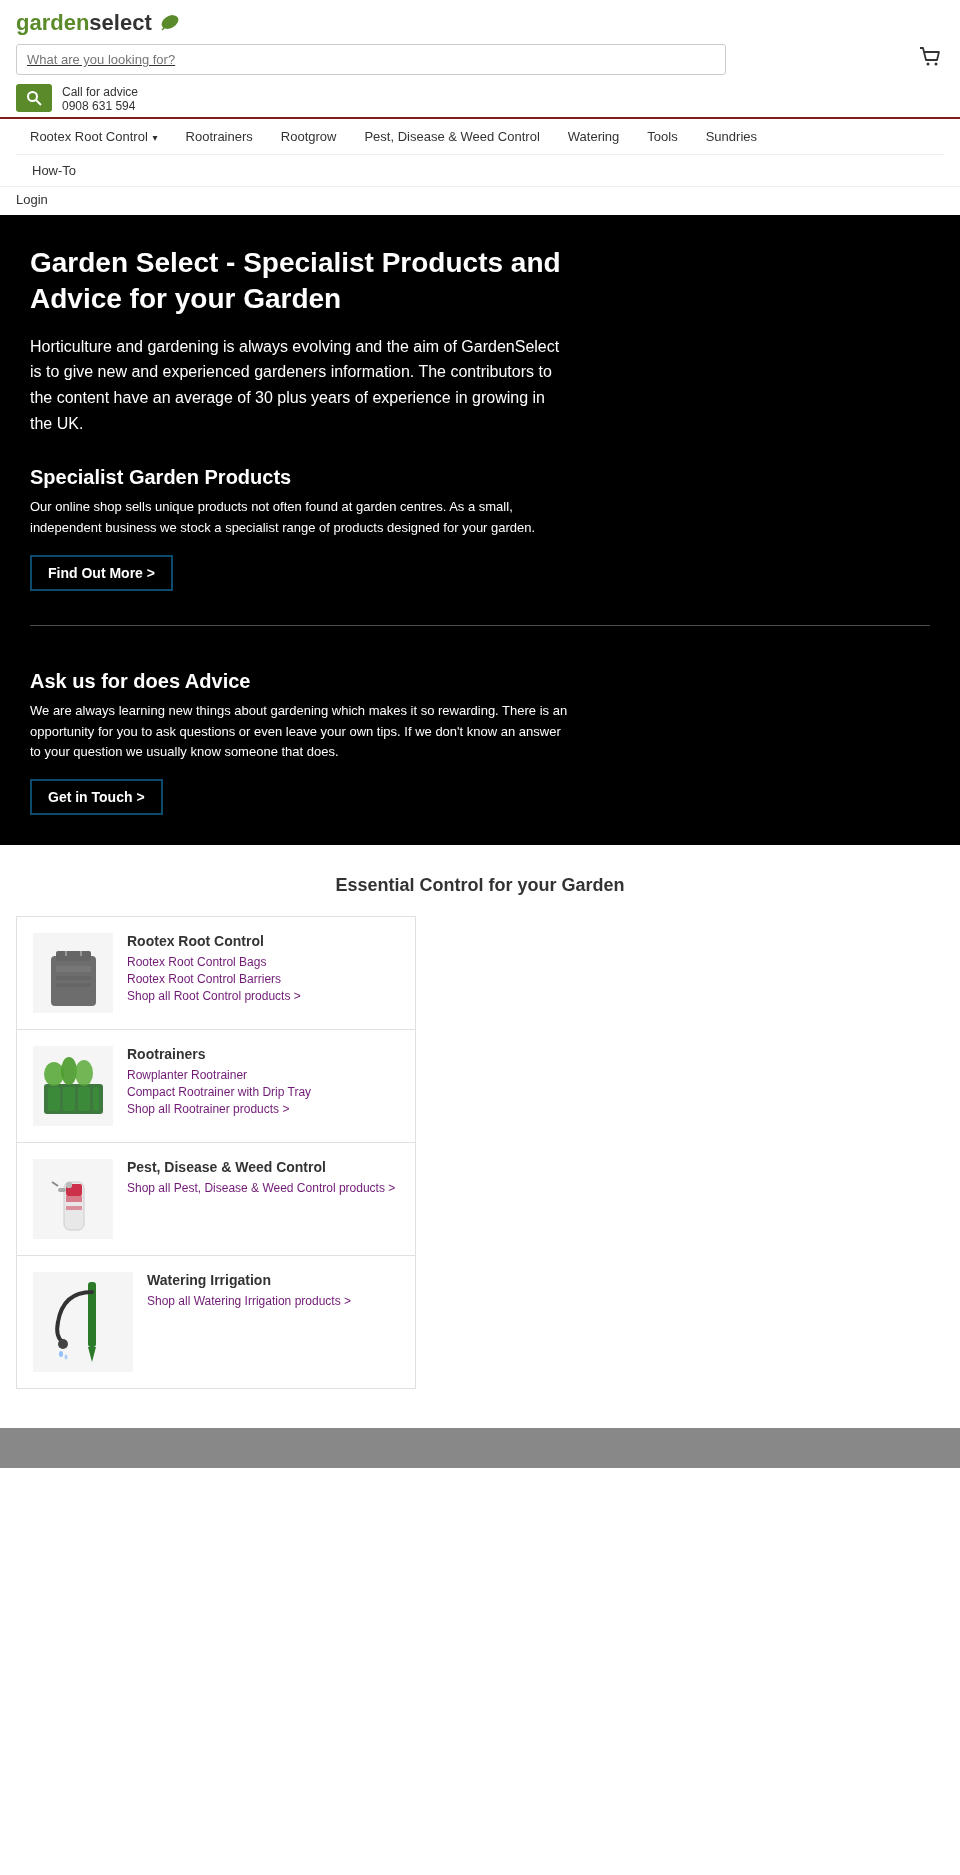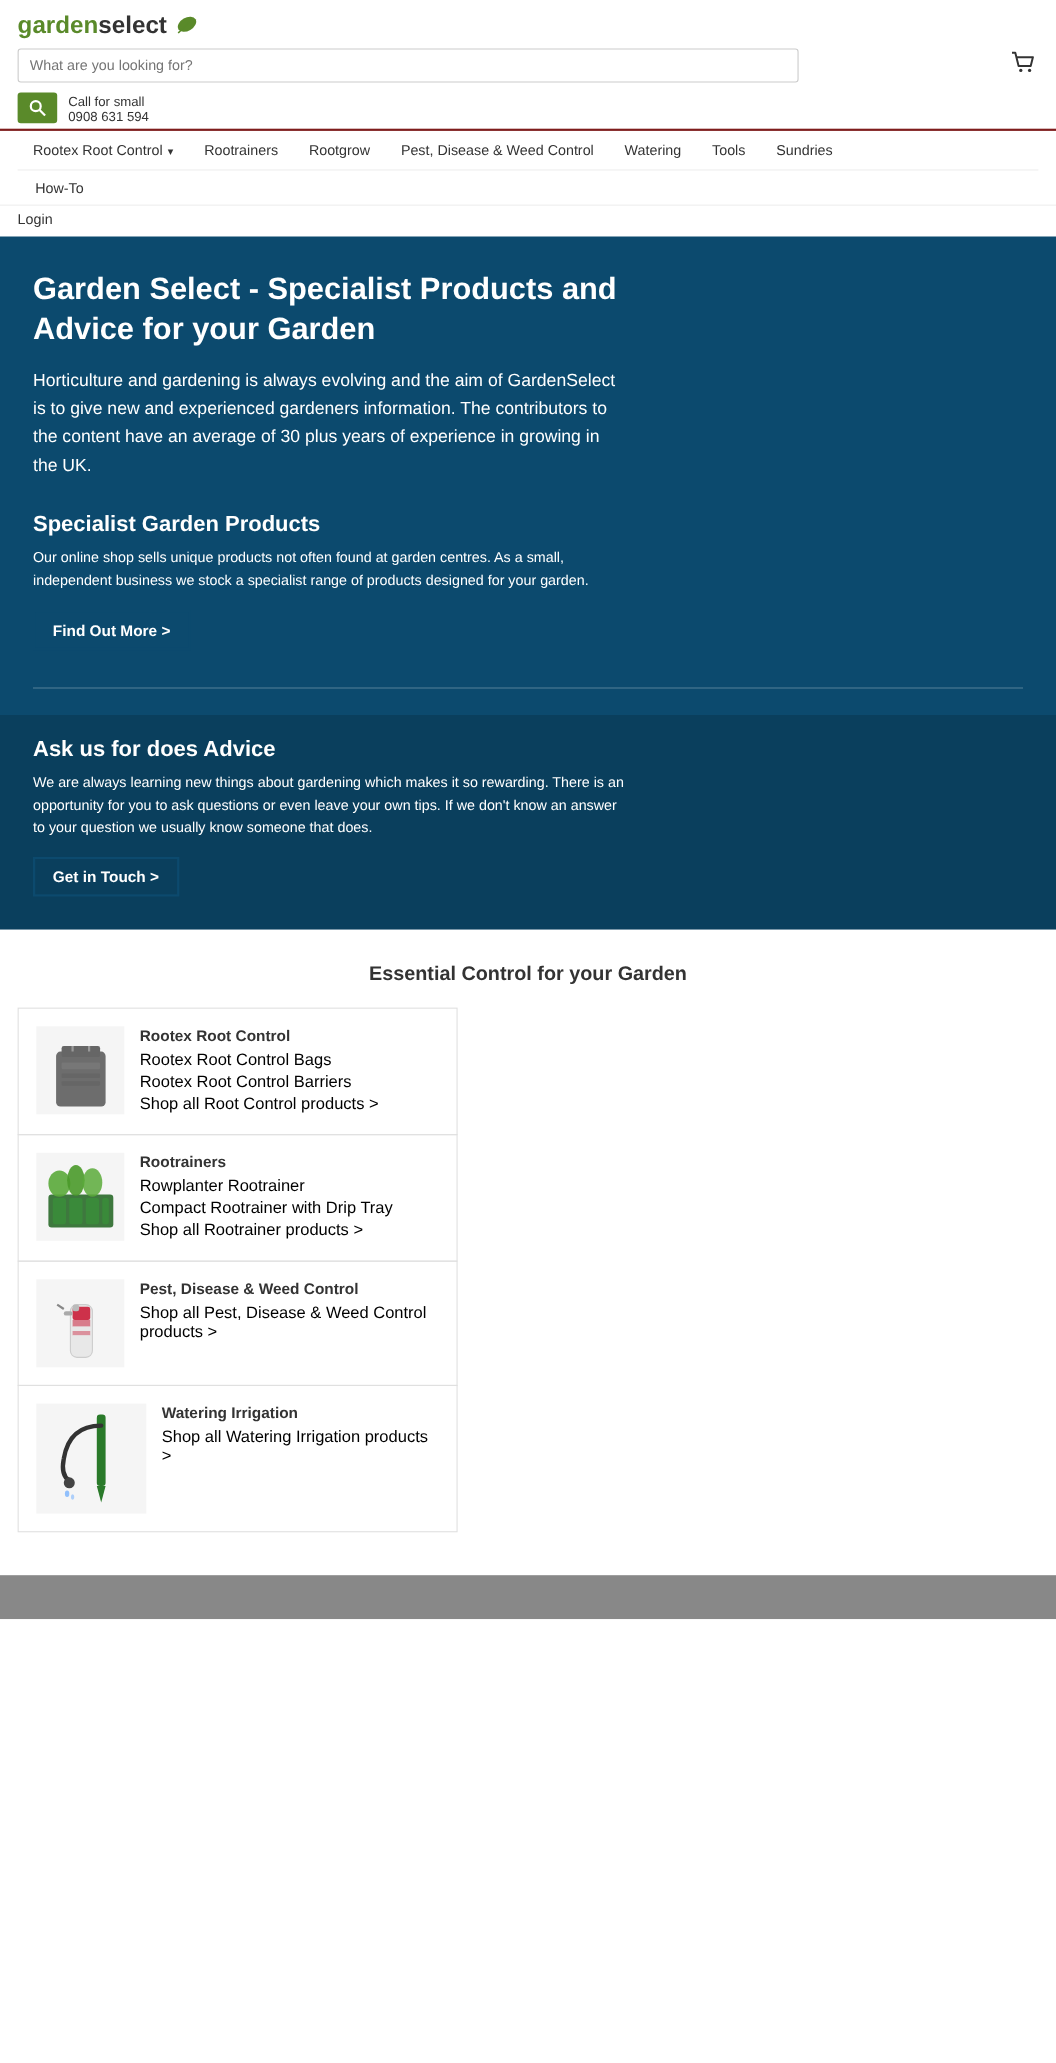--- a/index.html
+++ b/index.html
@@ -3,41 +3,41 @@
   <meta charset="utf-8">
   <style>
     * { box-sizing: border-box; margin: 0; padding: 0; }
     body { font-family: Arial, sans-serif; font-size: 14px; color: #333; background: #fff; width: 960px; }
 
     
     .header { padding: 10px 16px 0; }
     .logo-area { display: flex; align-items: center; margin-bottom: 8px; }
     .logo-text { font-size: 22px; color: #333; }
     .logo-text span { color: #5a8a2a; font-weight: bold; }
-    .search-row { display: flex; align-items: center; gap: 8px; margin-bottom: 8px; }
+    .search-row { display: flex; align-items: center; gap: 8px; margin-bottom: 8px; text-decoration: underline; }
     .search-bar { flex: 1; border: 1px solid #ccc; border-radius: 3px; padding: 7px 10px; font-size: 13px; color: #999; max-width: 710px; }
     .cart-icon-wrap { margin-left: auto; cursor: pointer; }
     .search-btn-row { display: flex; align-items: center; gap: 10px; margin-bottom: 4px; }
     .search-btn { background: #5a8a2a; border: none; border-radius: 3px; padding: 6px 10px; cursor: pointer; display: flex; align-items: center; }
     .search-btn svg { width: 16px; height: 16px; }
     .phone-advice { font-size: 12px; color: #333; }
     .phone-num { font-size: 12px; color: #333; display: block; }
 
     
     nav { border-top: 2px solid #7f1d1d; border-bottom: 1px solid #eee; padding: 0 16px; }
     .nav-primary { display: flex; align-items: center; gap: 0; flex-wrap: wrap; }
     .nav-item { padding: 10px 14px; font-size: 13px; cursor: pointer; color: #333; white-space: nowrap; position: relative; }
     .nav-item .chevron { font-size: 10px; margin-left: 2px; }
     .nav-secondary { border-top: 1px solid #eee; padding: 0 16px; }
     .nav-secondary .nav-item { padding: 8px 0 8px 0; }
     .login-area { padding: 4px 16px 8px; }
     .login-link { font-size: 13px; color: #333; cursor: pointer; }
 
     
-    .hero { position: relative; background: #0c4a6e; min-height: 560px; padding: 30px 30px; display: flex; flex-direction: column; justify-content: flex-start; }
+    .hero { position: relative; background: #000000; min-height: 560px; padding: 30px 30px; display: flex; flex-direction: column; justify-content: flex-start; }
     .hero-content { max-width: 540px; color: #fff; }
     .hero-title { font-size: 28px; font-weight: bold; margin-bottom: 16px; line-height: 1.3; }
     .hero-desc { font-size: 16px; line-height: 1.6; margin-bottom: 30px; }
     .hero-section { margin-bottom: 10px; }
     .hero-section-title { font-size: 20px; font-weight: bold; margin-bottom: 8px; }
     .hero-section-desc { font-size: 13px; line-height: 1.6; margin-bottom: 16px; }
     .hero-btn { display: inline-block; border: 2px solid #0c4a6e; color: #fff; padding: 8px 16px; font-size: 14px; cursor: pointer; background: transparent; font-weight: bold; }
     .hero-divider { border-top: 1px solid rgba(255,255,255,0.3); margin: 24px 0; }
     .hero-lower { background: rgba(0,0,0,0.15); padding: 20px 0 0; margin: 0 -30px -30px; padding: 20px 30px 30px; }
 
@@ -45,21 +45,21 @@
     .essential-section { padding: 30px 16px 20px; }
     .essential-title { text-align: center; font-size: 18px; font-weight: bold; margin-bottom: 20px; }
 
     
     .footer-bar { background: #888; height: 40px; margin-top: 20px; }
     .single-col-cards { display: flex; flex-direction: column; gap: 0; max-width: 400px; }
     .card-row { display: flex; border: 1px solid #e0e0e0; padding: 16px; gap: 14px; align-items: flex-start; margin-bottom: -1px; }
     .card-img-wrap { width: 80px; height: 80px; flex-shrink: 0; overflow: hidden; display: flex; align-items: center; justify-content: center; background: #f5f5f5; }
     .card-details { flex: 1; }
     .card-title { font-size: 14px; font-weight: bold; margin-bottom: 6px; }
-    .card-link { font-size: 15px; color: #000000; display: block; margin-bottom: 3px; cursor: pointer; }
+    .card-link { font-size: 12px; color: #701a75; display: block; margin-bottom: 3px; cursor: pointer; }
 
     
     .card-full { max-width: 400px; }
   </style>
 </head>
 <body>
 
 <div class="header">
   <div class="logo-area">
     <span class="logo-text">
@@ -85,21 +85,21 @@
   </div>
 
   <div class="search-btn-row">
     <button class="search-btn">
       <svg width="16" height="16" viewBox="0 0 16 16" fill="none">
         <circle cx="6.5" cy="6.5" r="4.5" stroke="#fff" stroke-width="2"></circle>
         <line x1="10" y1="10" x2="15" y2="15" stroke="#fff" stroke-width="2"></line>
       </svg>
     </button>
     <div>
-      <span class="phone-advice">Call for small</span>
+      <span class="phone-advice">Call for advice</span>
       <span class="phone-num">0908 631 594</span>
     </div>
   </div>
 </div>
 
 <nav>
   <div class="nav-primary">
     <div class="nav-item">
       <span>Rootex Root Control</span><span class="chevron"> ▾</span>
     </div>

